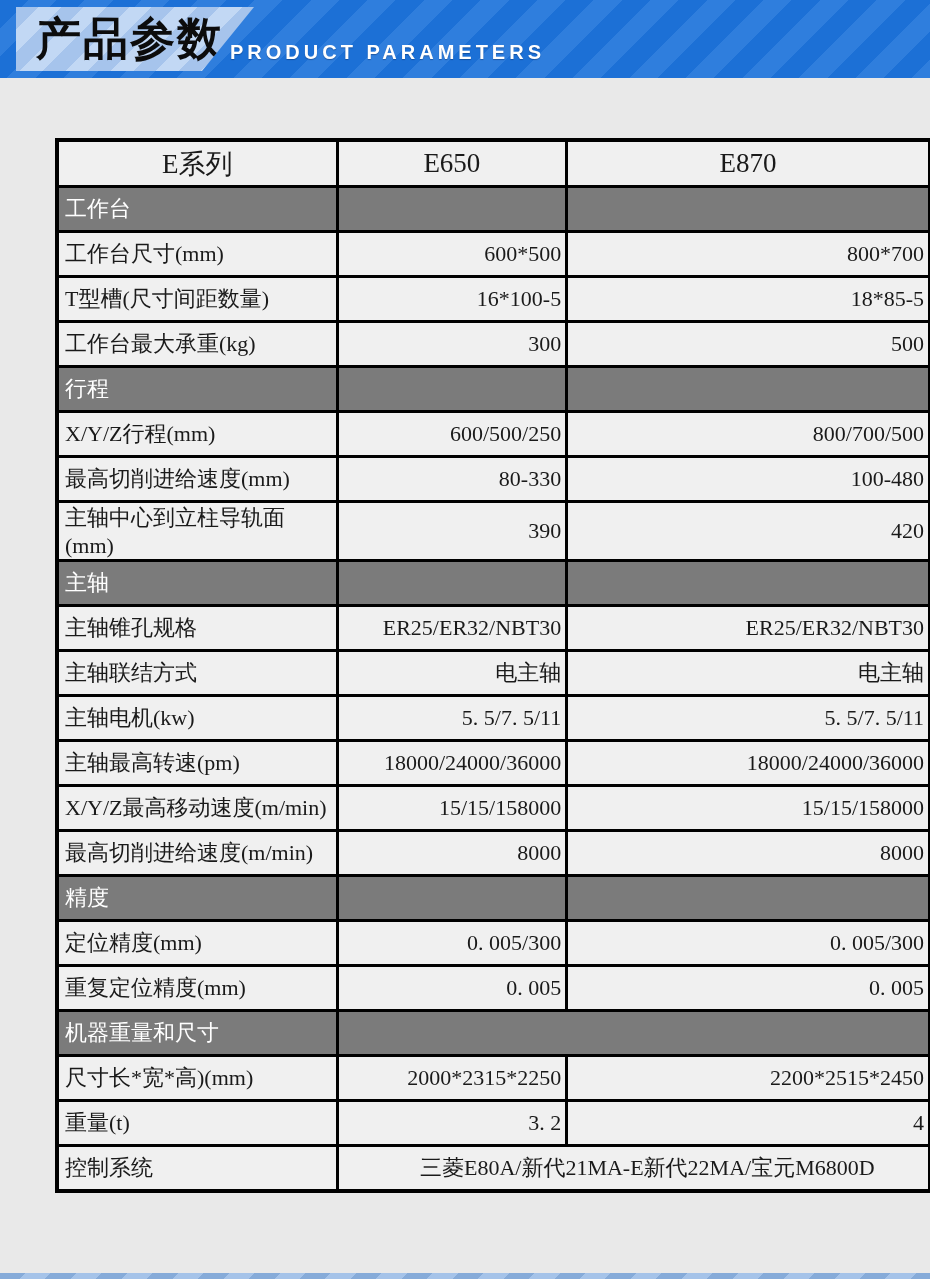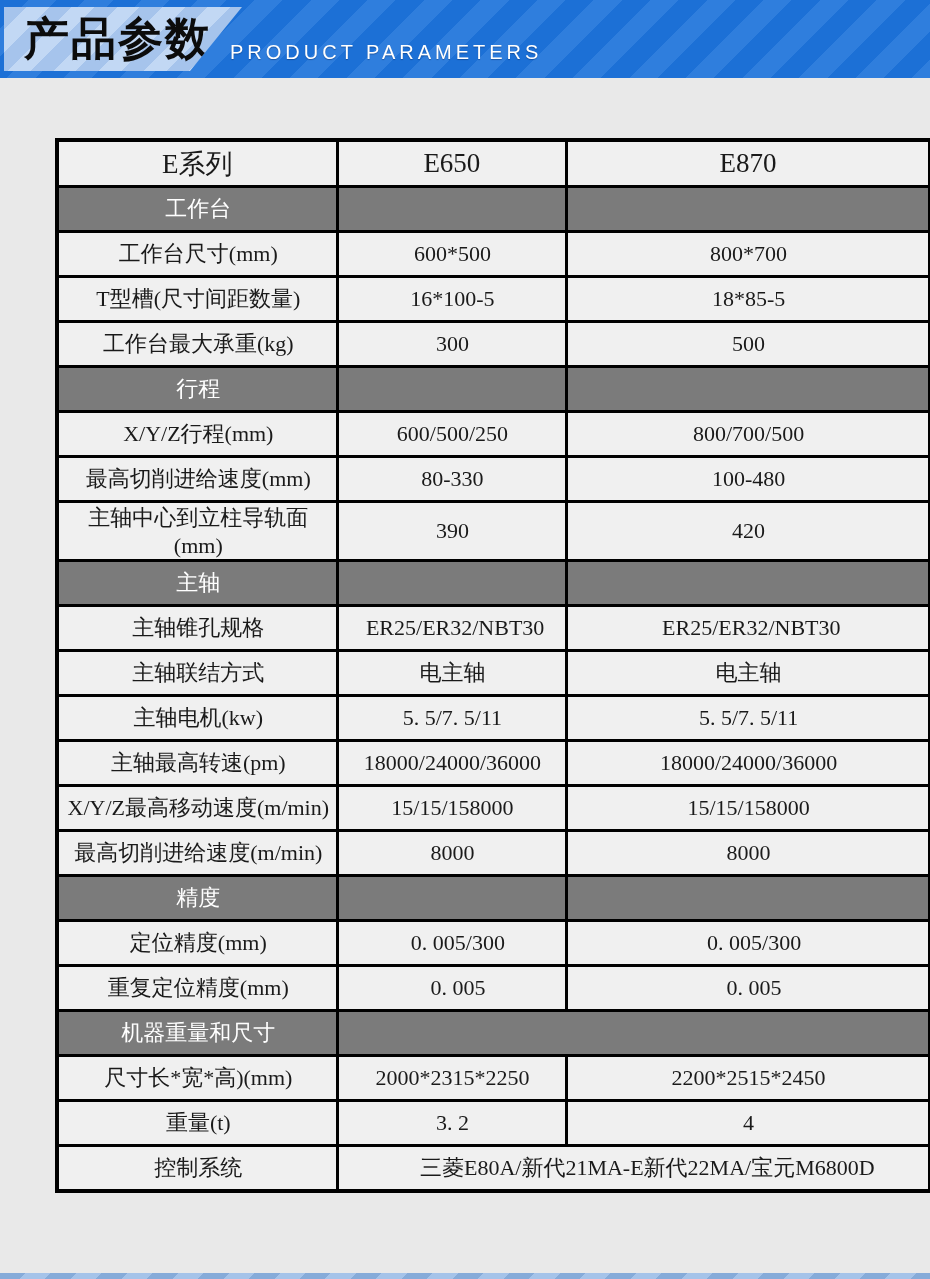--- a/index.html
+++ b/index.html
@@ -9,33 +9,33 @@
     position:relative;
     overflow:hidden;
     font-family:"Liberation Sans", sans-serif;
   }
   
   .banner{
     position:absolute;top:0;left:0;width:930px;height:78px;
     background:repeating-linear-gradient(135deg,#1c70d6 0 20px,#2f7edd 20px 40px);
   }
   .title-panel{
-    position:absolute;top:7px;left:4px;width:250px;height:64px;
+    position:absolute;top:7px;left:16px;width:250px;height:64px;
     background:repeating-linear-gradient(135deg,#a6c4ec 0 16px,#c2d8f4 16px 32px);
     clip-path:polygon(0 0,238px 0,186px 100%,0 100%);
   }
   .title-panel h1{
     margin:0;padding:0 0 0 20px;
     font-size:45px;font-weight:bold;color:#0c0c0c;
     line-height:64px;letter-spacing:2px;
     font-family:"Liberation Sans", sans-serif;
   }
   .subtitle{
     position:absolute;left:230px;top:41px;
-    color:#ffffff;font-size:20px;font-weight:normal;
+    color:#ffffff;font-size:20px;font-weight:bold;
     letter-spacing:4px;
     text-shadow:0 1px 1px rgba(0,20,60,.35);
     font-family:"Liberation Sans", sans-serif;
   }
   
   table.spec{
     border-collapse:collapse;
     position:absolute;left:28px;top:138px;
     width:877px;
     background:#c4b5fd;
@@ -46,25 +46,25 @@
   }
   table.spec th, table.spec td{
     border:3px solid #000;
     vertical-align:middle;
   }
   table.spec th{
     height:41px;font-size:27px;font-weight:normal;text-align:center;
     background:#f0f0f0;
   }
   td.label{
-    height:42px;font-size:22px;text-align:center;padding:0 4px 0 6px;
+    height:42px;font-size:22px;text-align:left;padding:0 4px 0 6px;
     background:#f0f0f0;
   }
   td.value{
-    height:42px;font-size:22px;text-align:center;padding:0 4px 0 5px;
+    height:42px;font-size:22px;text-align:right;padding:0 4px 0 5px;
     background:#f0f0f0;
     white-space:pre-wrap;
   }
   tr.section td{
     background:#7b7b7b;color:#ffffff;
   }
   tr.section td.label{background:#7b7b7b;}
   td.center{text-align:center;padding-left:32px;}
   
   .bottom-strip{

